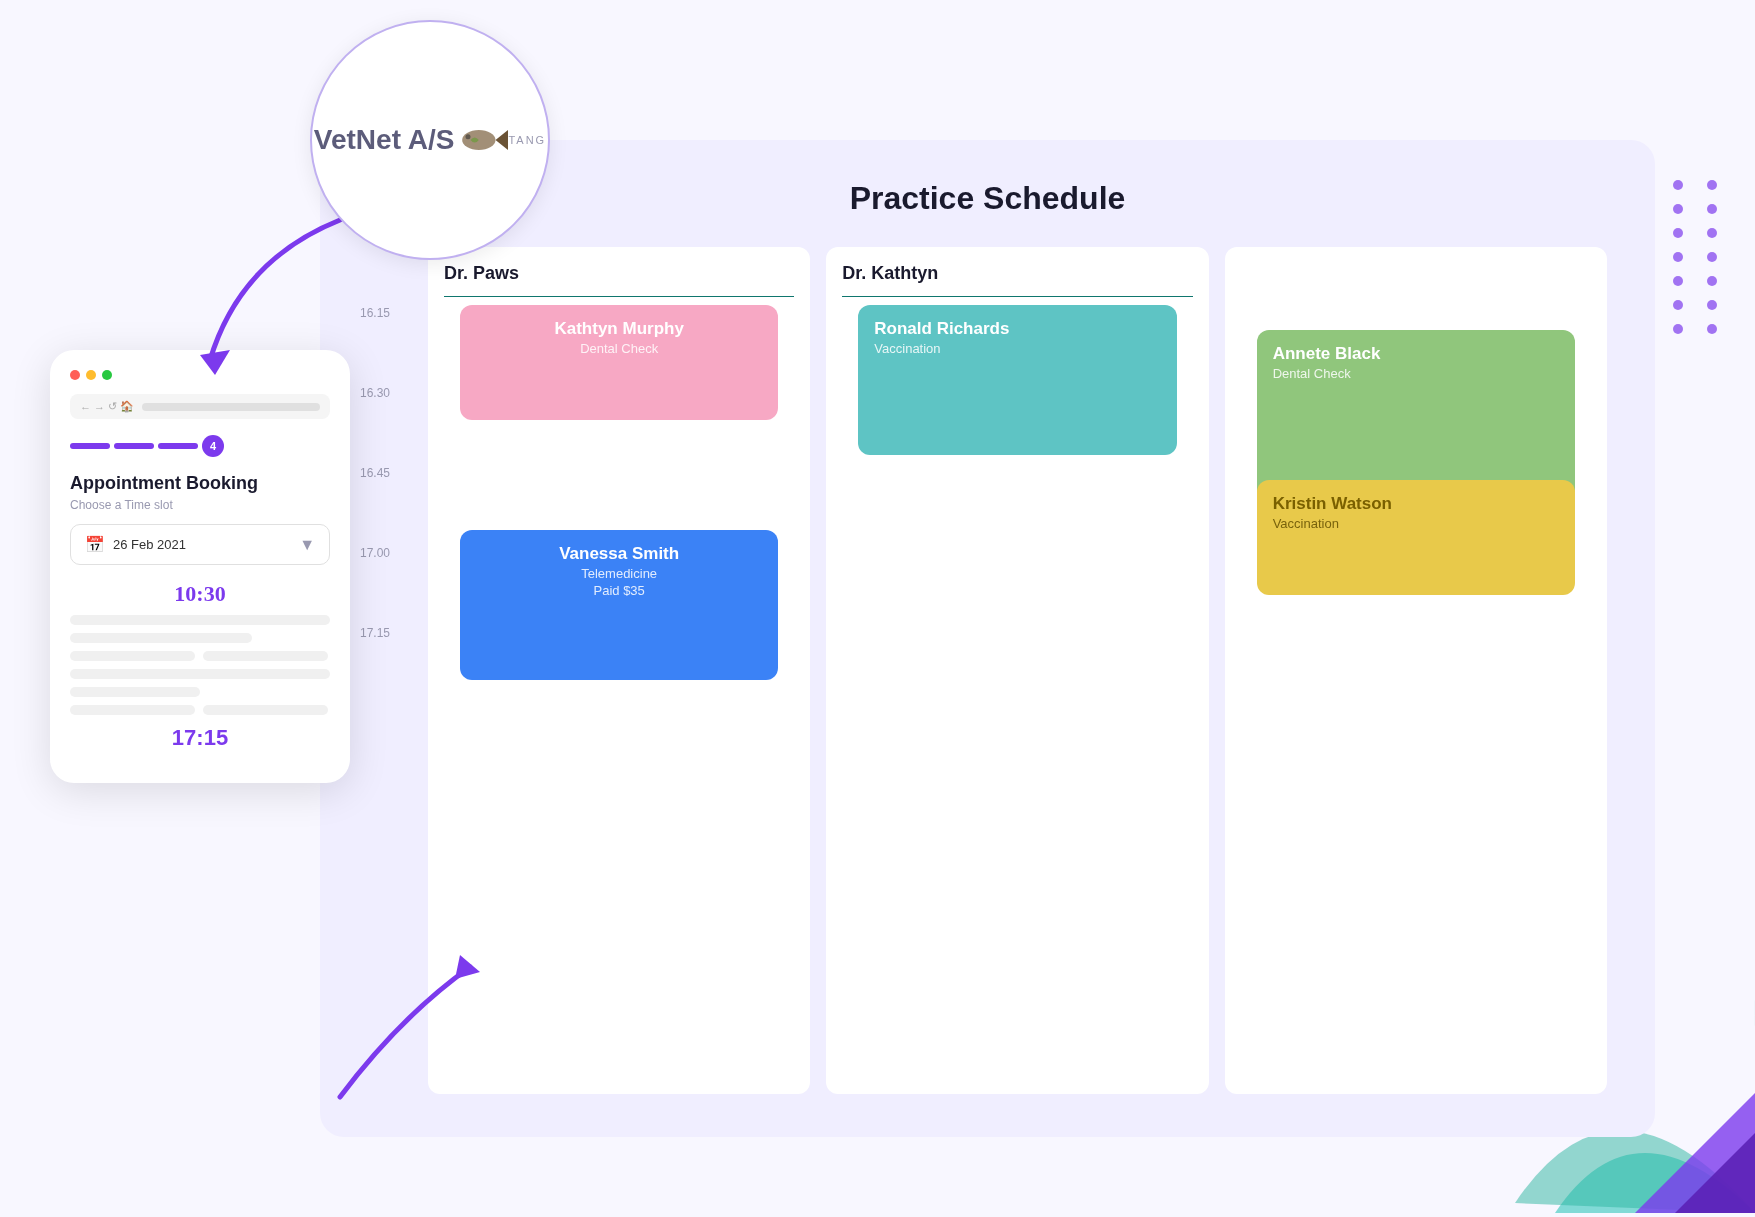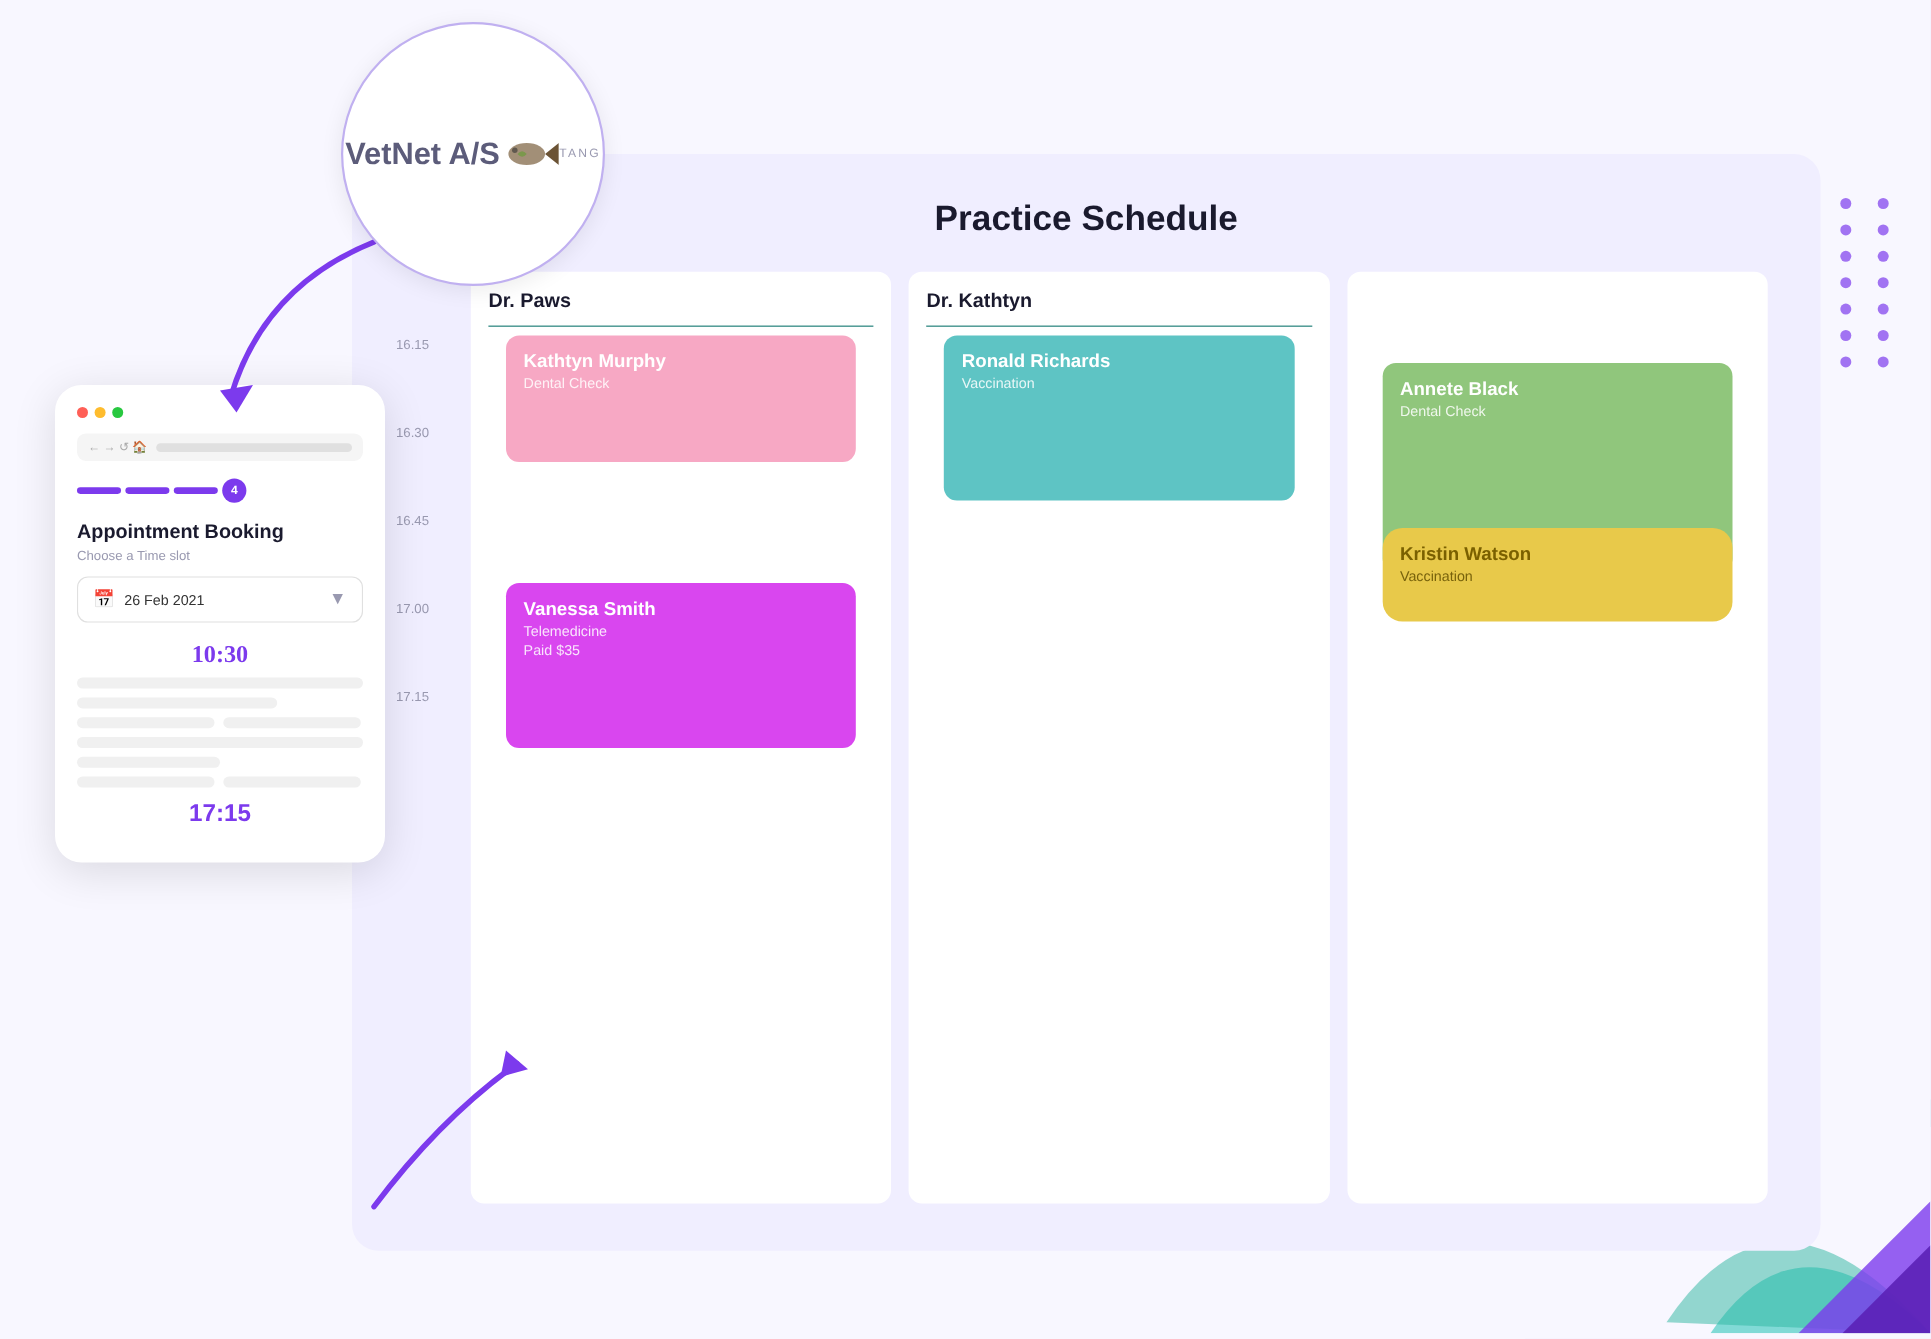--- a/index.html
+++ b/index.html
@@ -117,21 +117,21 @@
       font-size: 13px;
       color: rgba(255,255,255,0.85);
       margin-top: 2px;
     }
 
     
     .card-pink { background: #f7a8c4; }
     
     .card-teal { background: #5ec4c4; }
     
-    .card-purple { background: #d946ef; }
+    .card-purple { background: #3b82f6; }
     
     .card-green { background: #90c67c; }
     
     .card-yellow { background: #e8c94a; }
 
     .card-yellow .card-name { color: #7a6000; }
     .card-yellow .card-type { color: rgba(100,80,0,0.85); }
 
     
     .mobile-mockup {
@@ -442,21 +442,21 @@
       <div style="height:55px;"></div>
       <div class="time-label">16.15</div>
       <div class="time-label">16.30</div>
       <div class="time-label">16.45</div>
       <div class="time-label">17.00</div>
       <div class="time-label">17.15</div>
     </div>
 
     <div class="doctor-col">
       <div class="doctor-header">Dr. Paws</div>
-      <div class="col-slots" style="position:relative; height:400px;">
+      <div class="col-slots" style="position:relative; height:400px;text-align:center;">
 
         <div class="appointment-card card-pink" style="top:0px; height:115px;">
           <div class="card-name">Kathtyn Murphy</div>
           <div class="card-type">Dental Check</div>
         </div>
 
         <div class="appointment-card card-purple" style="top:225px; height:150px;">
           <div class="card-name">Vanessa Smith</div>
           <div class="card-type">Telemedicine</div>
           <div class="card-paid">Paid $35</div>
@@ -476,21 +476,21 @@
     </div>
 
     <div class="doctor-col">
       <div class="col-slots" style="position:relative; height:400px;">
 
         <div class="appointment-card card-green" style="top:75px; height:190px;">
           <div class="card-name">Annete Black</div>
           <div class="card-type">Dental Check</div>
         </div>
 
-        <div class="appointment-card card-yellow" style="top:225px; height:85px;border-radius:18px;">
+        <div class="appointment-card card-yellow" style="top:225px; height:115px;">
           <div class="card-name">Kristin Watson</div>
           <div class="card-type">Vaccination</div>
         </div>
       </div>
     </div>
   </div>
 </div>
 
 <div class="mobile-mockup">
   

